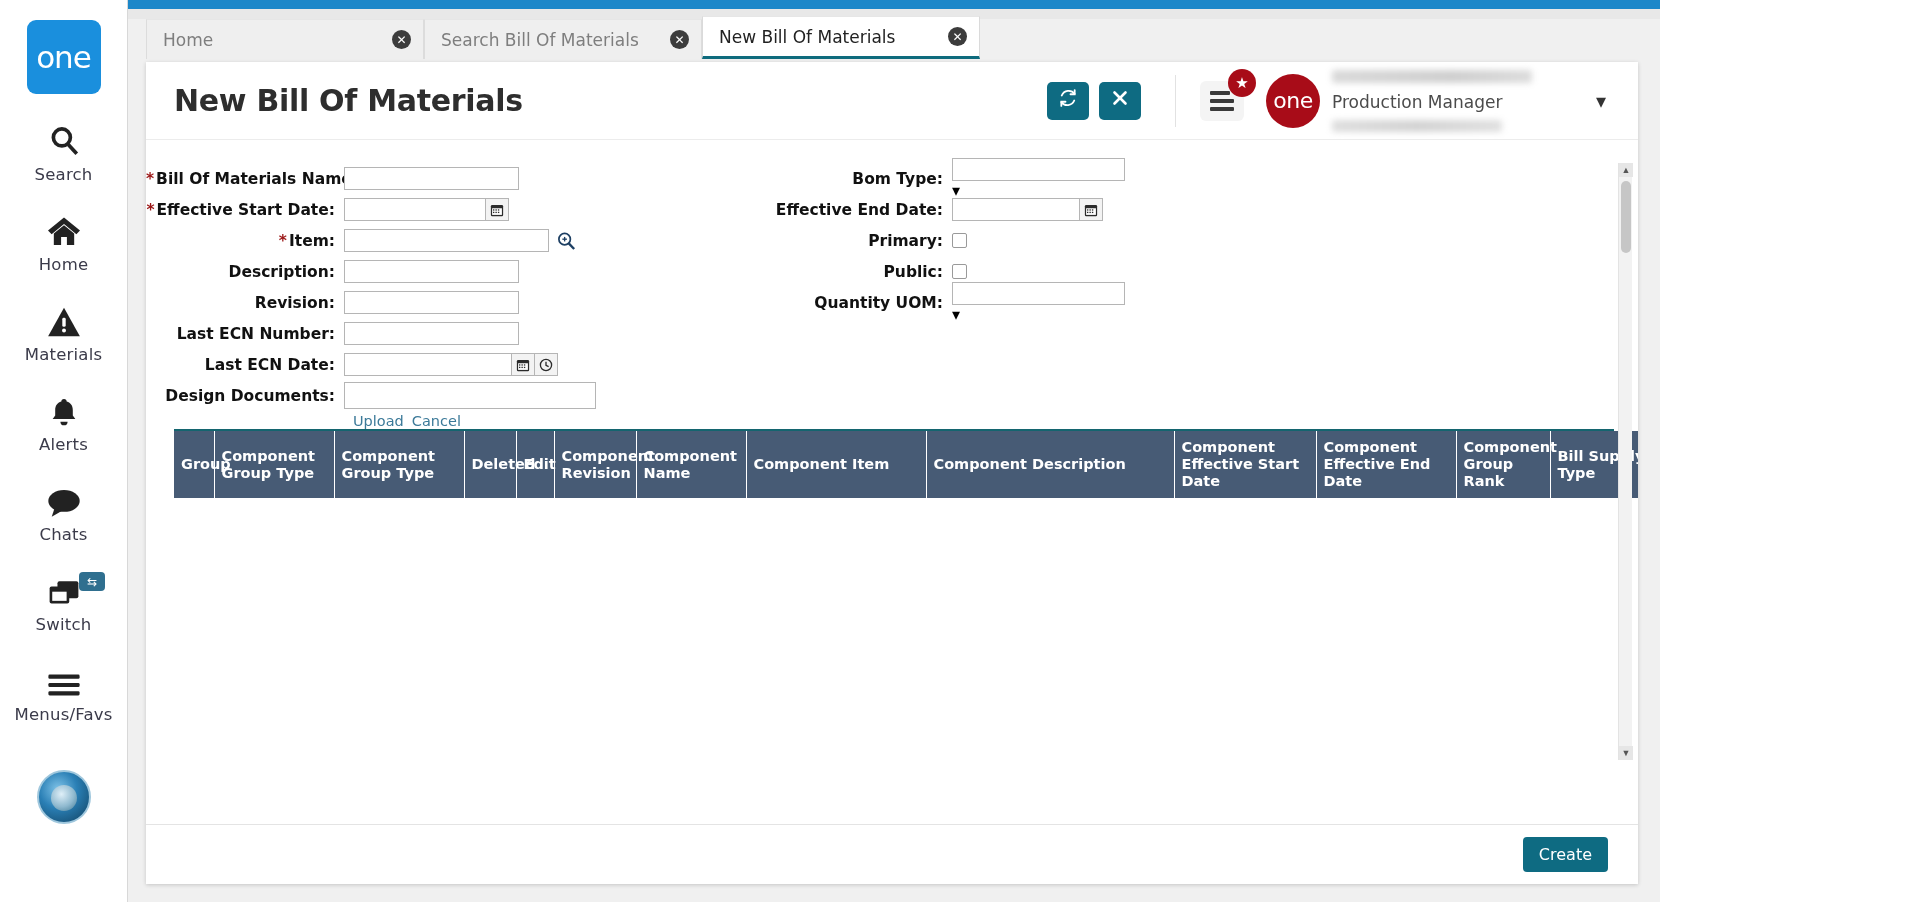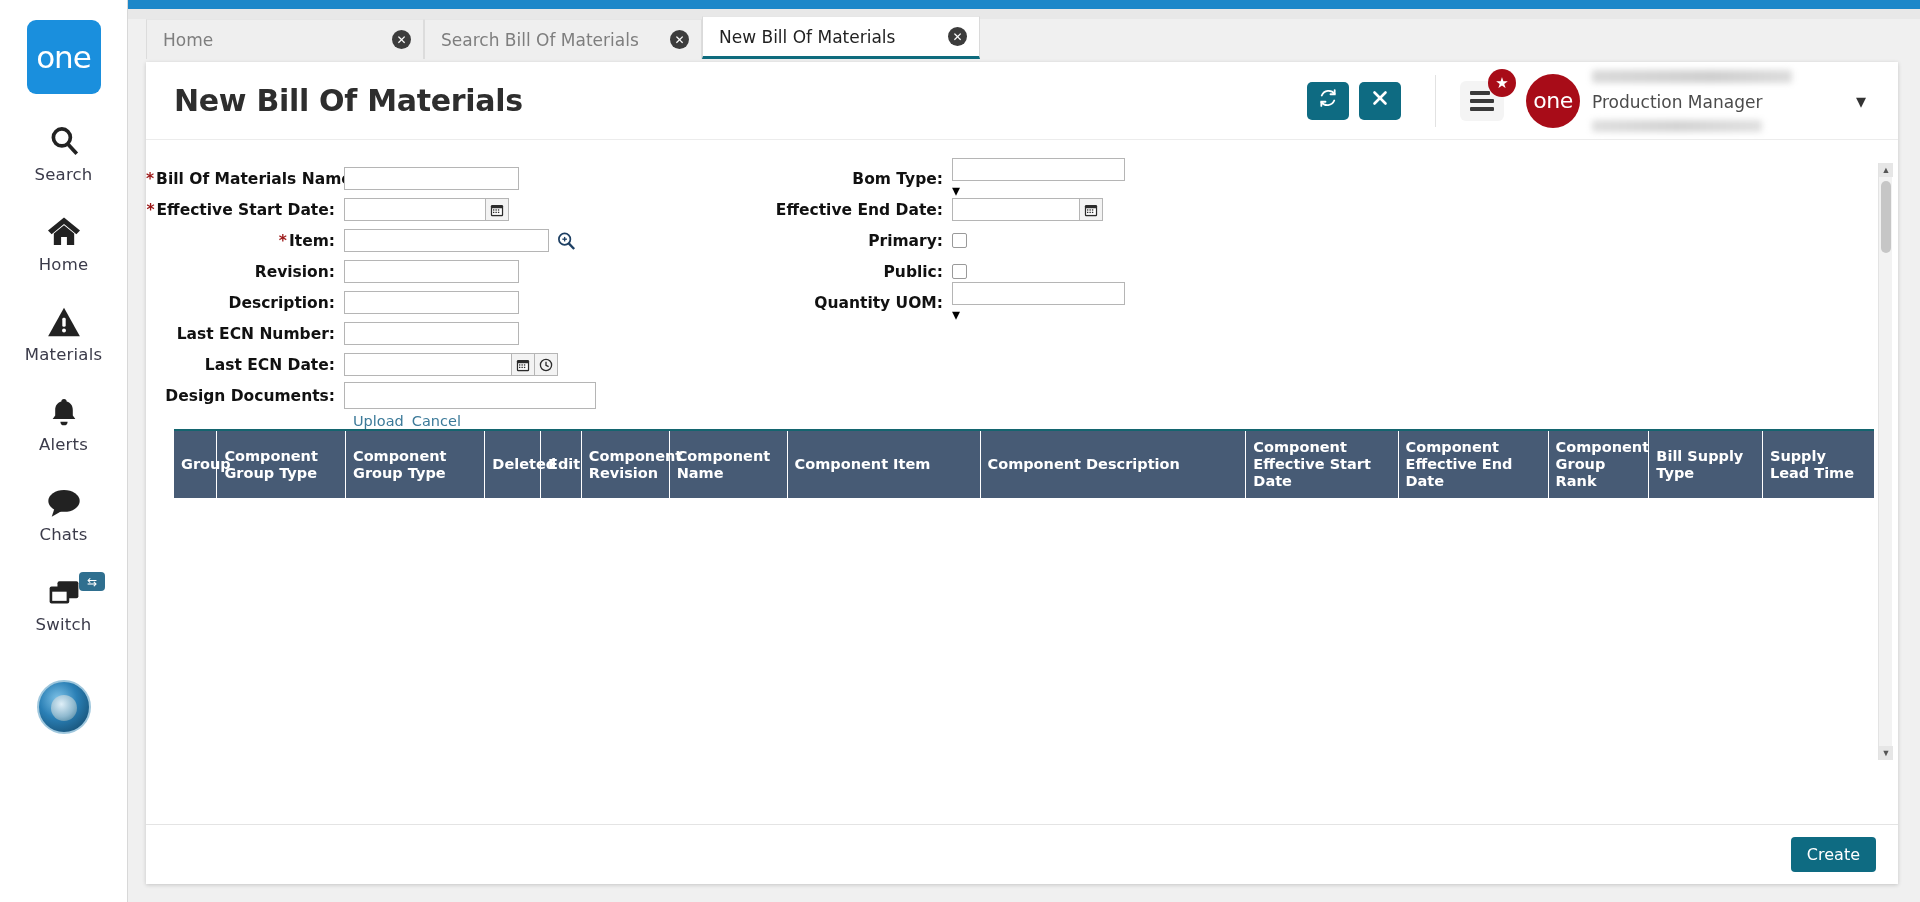--- a/index.html
+++ b/index.html
@@ -5,21 +5,21 @@
   * { box-sizing: border-box; }
   html, body {
     margin: 0; padding: 0;
     width: 1920px; height: 902px;
     overflow: hidden;
     font-family: "Liberation Sans", sans-serif;
     background: #ffffff;
   }
   #app {
     position: relative;
-    width: 1920px; height: 902px;
+    width: 1660px; height: 902px;
     background: #fdfdfd;
     display: flex;
   }
 
   
   .rail {
     width: 128px;
     min-width: 128px;
     height: 902px;
     background: #ffffff;
@@ -465,21 +465,21 @@
 
   
   .page-foot {
     position: absolute;
     left: 0; right: 0; bottom: 0;
     height: 60px;
     border-top: 1px solid #e4e4e4;
     display: flex;
     align-items: center;
     justify-content: flex-end;
-    padding-right: 22px;
+    padding-right: 30px;
     background: #fff;
   }
   .create-btn {
     background: #0e6b82;
     color: #fff;
     border: none;
     font-size: 16px;
     padding: 8px 16px;
     border-radius: 4px;
     cursor: pointer;
@@ -552,20 +552,30 @@
         <svg width="34" height="30" viewBox="0 0 26 22" fill="#222">
           <rect x="8" y="2" width="16" height="13" rx="1.5"></rect>
           <rect x="2" y="6" width="15" height="13" rx="1.5"></rect>
           <rect x="4" y="10" width="11" height="7" fill="#fff"></rect>
         </svg>
       </span>
       <span class="switch-badge">⇆</span>
       <span class="lbl">Switch</span>
     </div>
 
+    <div class="rail-item">
+      <span class="ico">
+        <svg width="34" height="26" viewBox="0 0 26 20" fill="#222">
+          <rect x="1" y="2" width="24" height="3.2" rx="1"></rect>
+          <rect x="1" y="8.4" width="24" height="3.2" rx="1"></rect>
+          <rect x="1" y="14.8" width="24" height="3.2" rx="1"></rect>
+        </svg>
+      </span>
+      <span class="lbl">Menus/Favs</span>
+    </div>
 
     <div class="rail-avatar"></div>
   </div>
 
   <div class="right">
     <div class="blue-strip"></div>
     <div class="grey-strip"></div>
 
     <div class="tabbar">
       <div class="tab">
@@ -670,26 +680,26 @@
                 <svg width="20" height="20" viewBox="0 0 22 22" fill="none" stroke="#1d3f63" stroke-width="1.9">
                   <circle cx="9.5" cy="9" r="6.3"></circle>
                     <line x1="14" y1="13.6" x2="20" y2="19.8" stroke-width="2.6"></line>
                   <line x1="7" y1="9" x2="12" y2="9" stroke-width="1.5"></line>
                     <line x1="9.5" y1="6.5" x2="9.5" y2="11.5" stroke-width="1.5"></line>
                 </svg>
               </span>
             </div>
 
             <div class="frow">
+              <div class="flabel">Description:</div>
+              <input class="finput w175" type="text" value="" style="">
+            </div>
+
+            <div class="frow">
               <div class="flabel">Revision:</div>
-              <input class="finput w175" type="text" value="" style="">
-            </div>
-
-            <div class="frow">
-              <div class="flabel">Description:</div>
               <input class="finput w175" type="text" value="" style="">
             </div>
 
             <div class="frow">
               <div class="flabel">Last ECN Number:</div>
               <input class="finput w175" type="text" value="" style="">
             </div>
 
             <div class="frow">
               <div class="flabel">Last ECN Date:</div>

